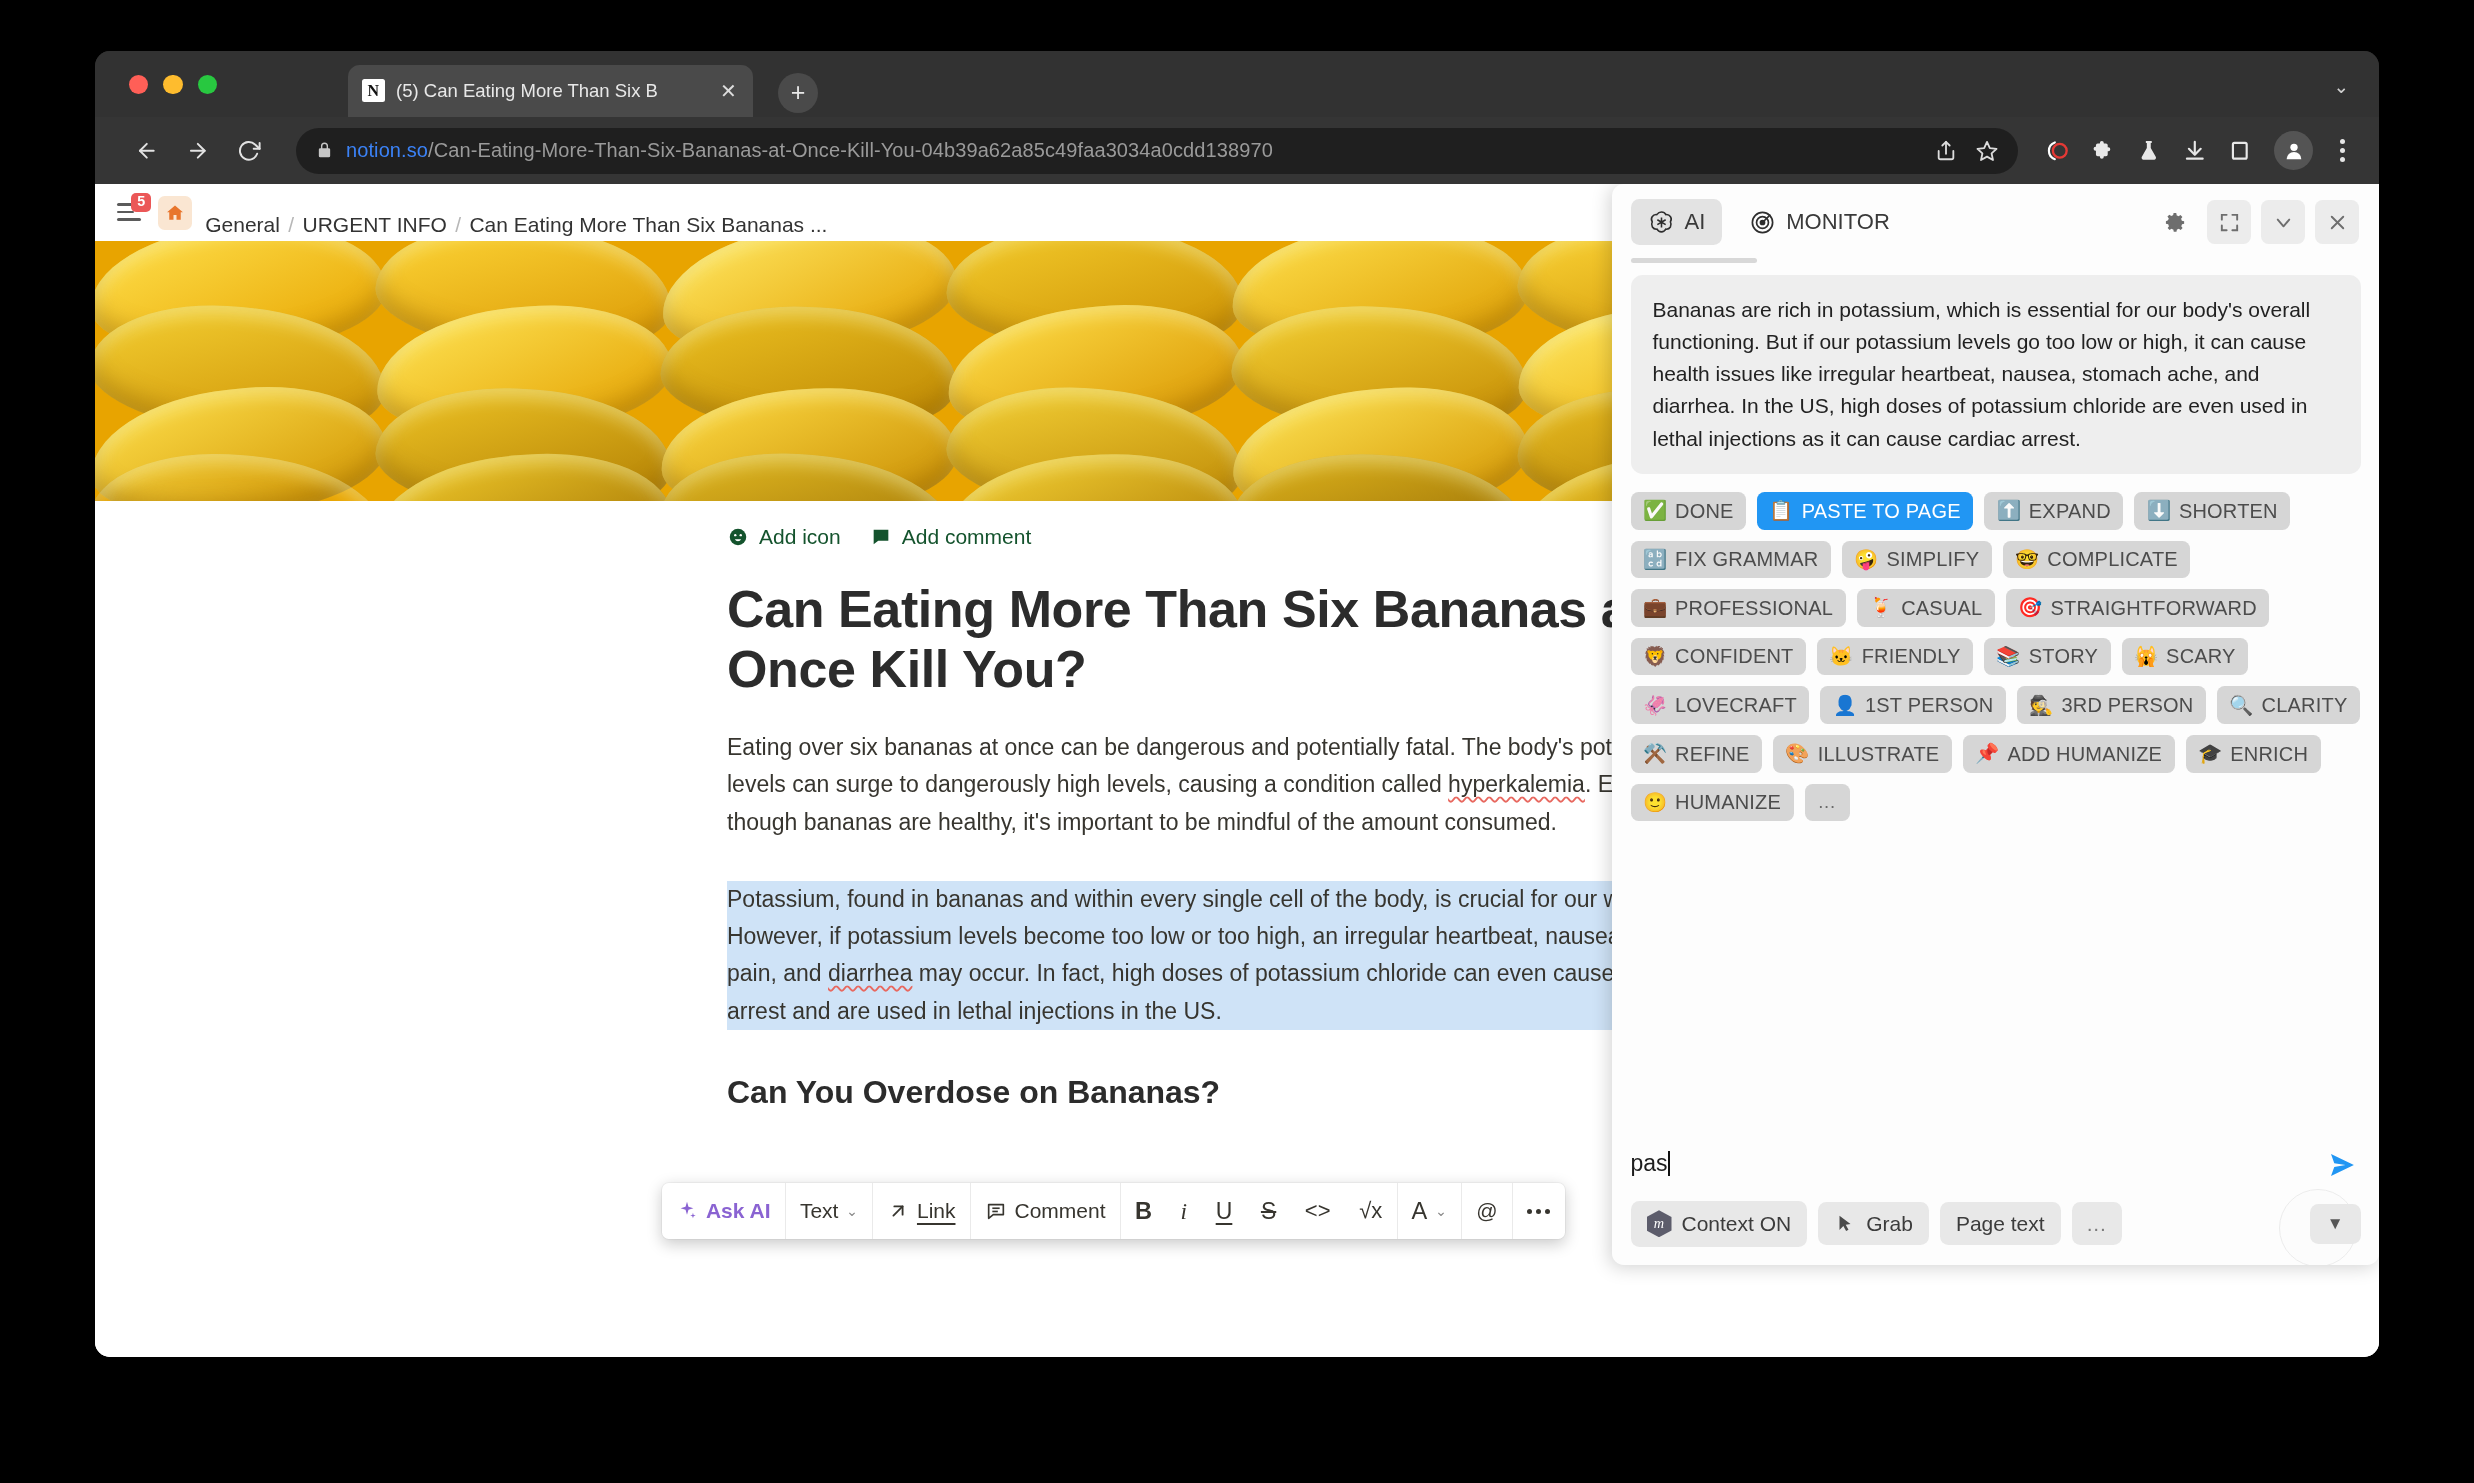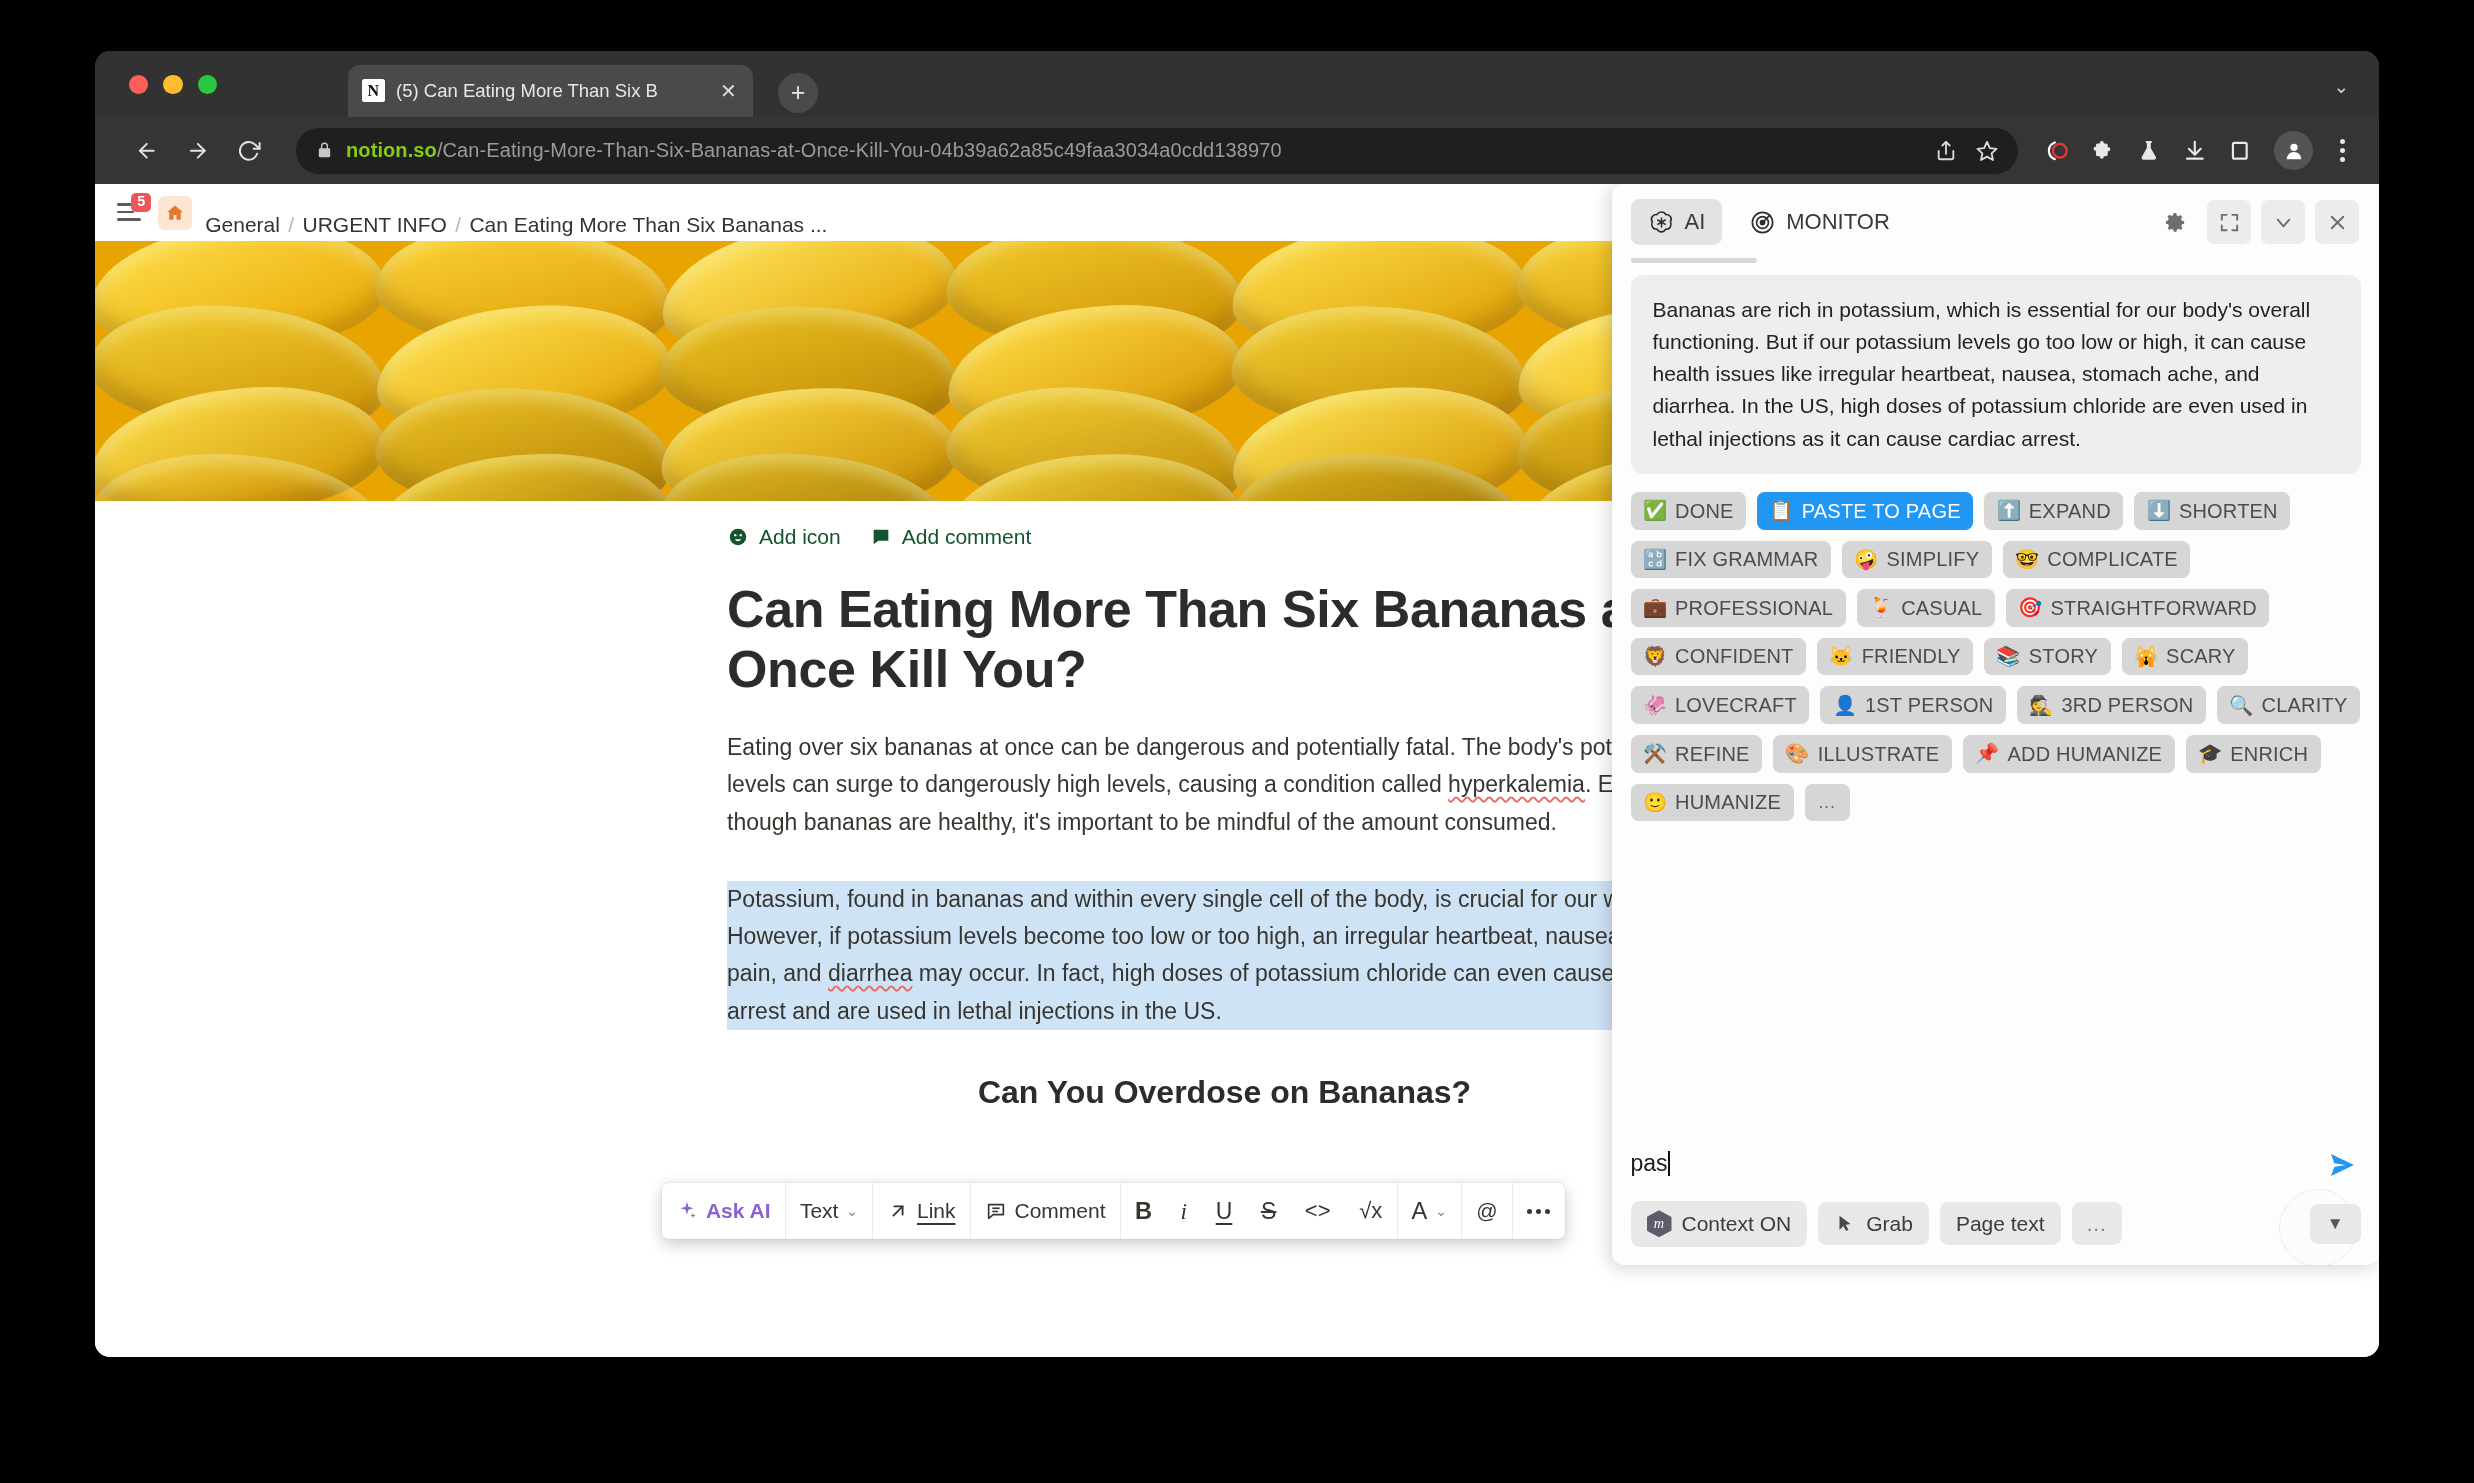--- a/index.html
+++ b/index.html
@@ -117,21 +117,21 @@
     min-width: 0;
   }
   .lock-icon { flex-shrink: 0; color: #c6c6c6; }
   .lock-icon svg { width: 17px; height: 18.5px; display:block; }
   .url-text {
     font-size: 20px;
     color: #9a9a9a;
     white-space: nowrap; overflow: hidden;
     letter-spacing: 0.1px;
   }
-  .url-host { color: #84cc16; font-weight: bold; }
+  .url-host { color: #3b82f6; }
   .omni-right { margin-left: auto; display: flex; gap: 18.5px; flex-shrink: 0; }
   .omni-right .icn { color: #dcdcdc; }
   .omni-right .icn svg { width: 22px; height: 22px; display: block; }
   .ext-icons { display: flex; align-items: center; gap: 22px; padding-left: 10px; flex-shrink: 0; }
   .ext-icons .icn { color: #e8e8e8; display: flex; }
   .ext-icons .icn svg { width: 23.6px; height: 23.6px; display: block; }
   .avatar-btn {
     width: 39px; height: 39px; border-radius: 50%;
     background: #545454;
     display: flex; align-items: center; justify-content: center;
@@ -249,21 +249,20 @@
   }
   .misspell {
     text-decoration: underline wavy #e8685f;
     text-underline-offset: 4.2px;
     text-decoration-thickness: 1.7px;
   }
   p.selected { background: #cfe3f7; margin-top: 40px; }
   h2.doc-h2 {
     font-size: 32px; color: #2c2c2c; font-weight: bold;
     margin-top: 44px;
-    text-align: center;
   }
 
   
   .fmt-toolbar {
     position: absolute;
     left: 567px; top: 999px;
     height: 56px;
     background: #fff;
     border-radius: 6.7px;
     box-shadow: 0 0 0 0.8px rgba(15,15,15,0.05), 0 4.2px 15px rgba(15,15,15,0.22);

